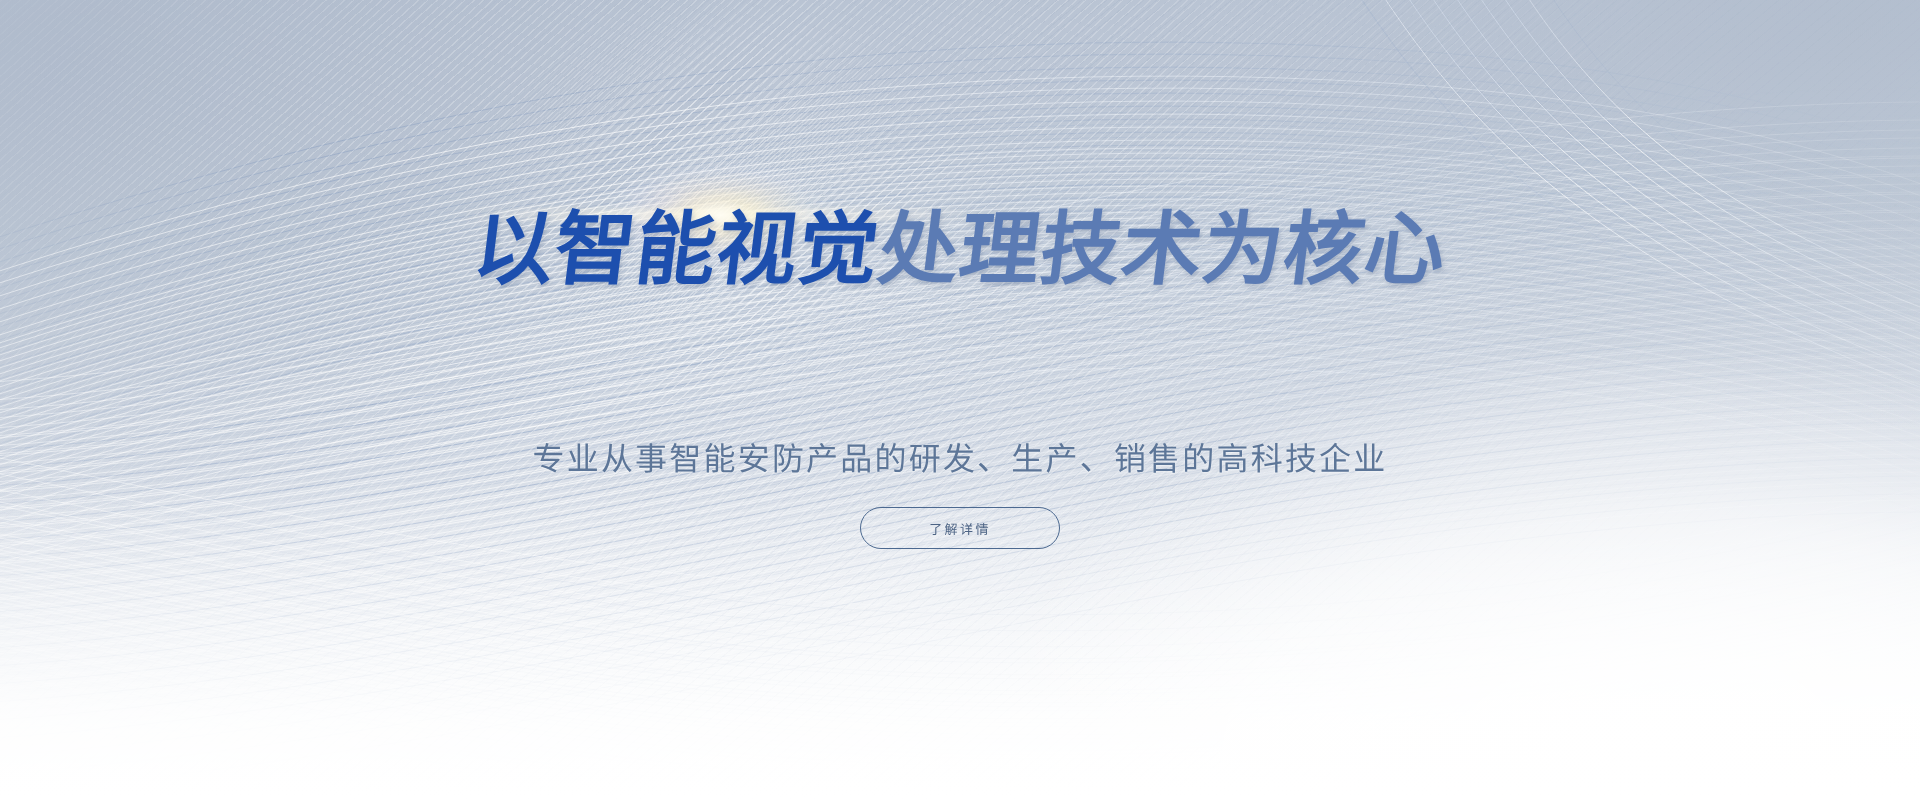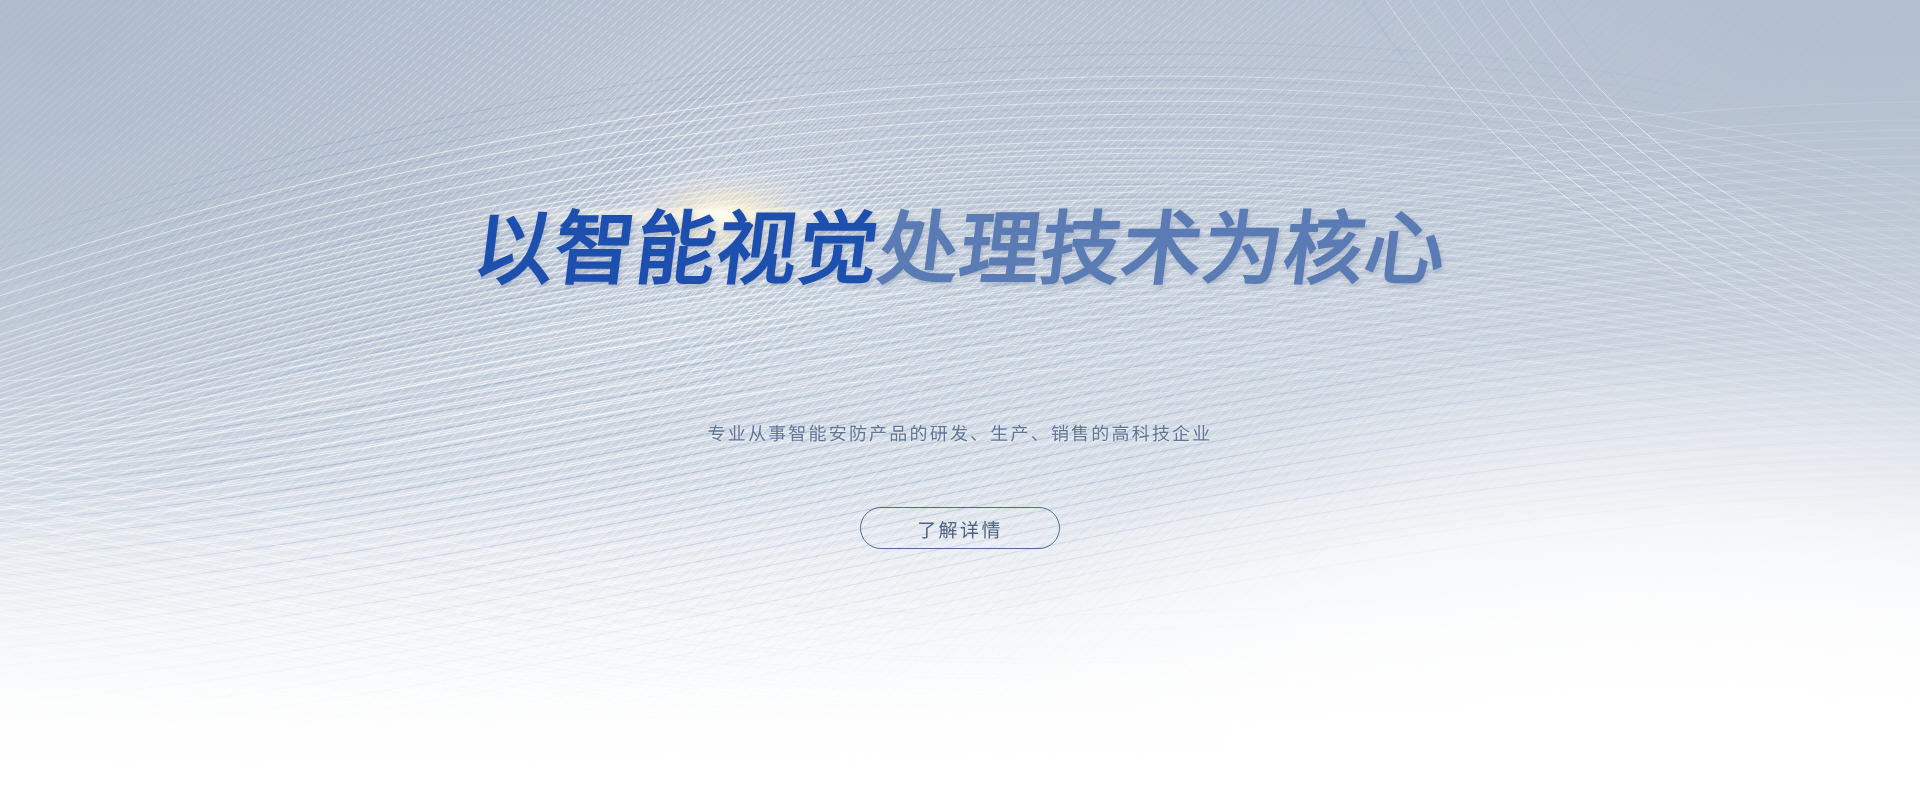--- a/index.html
+++ b/index.html
@@ -226,21 +226,21 @@
   }
   .hl-strong { color: #1d4fae; }
   .hl-soft   { color: #5b7bb4; }
 
   .subtitle {
     position: absolute;
     top: 401px;
     left: 50%;
     transform: translateX(-50%);
     white-space: nowrap;
-    font-size: 18px;
+    font-size: 32px;
     font-weight: 400;
     letter-spacing: 2.2px;
     color: #5d7698;
     text-shadow: 0 1px 2px rgba(255,255,255,0.55);
   }
 
   .cta-button {
     position: absolute;
     top: 507px;
     left: 50%;
@@ -249,23 +249,23 @@
     height: 42px;
     display: flex;
     align-items: center;
     justify-content: center;
     box-sizing: border-box;
     border: 1.6px solid #4c6990;
     border-radius: 999px;
     background: transparent;
     color: #4a6party;
     color: #4c6384;
-    font-size: 19px;
+    font-size: 13px;
     letter-spacing: 2.4px;
-    font-family: Liberation Sans, sans-serif;
+    font-family: Liberation Mono, monospace;
     cursor: pointer;
     padding: 0;
     outline: none;
   }
 </style>
 </head>
 <body>
 
 <div class="banner">
 

